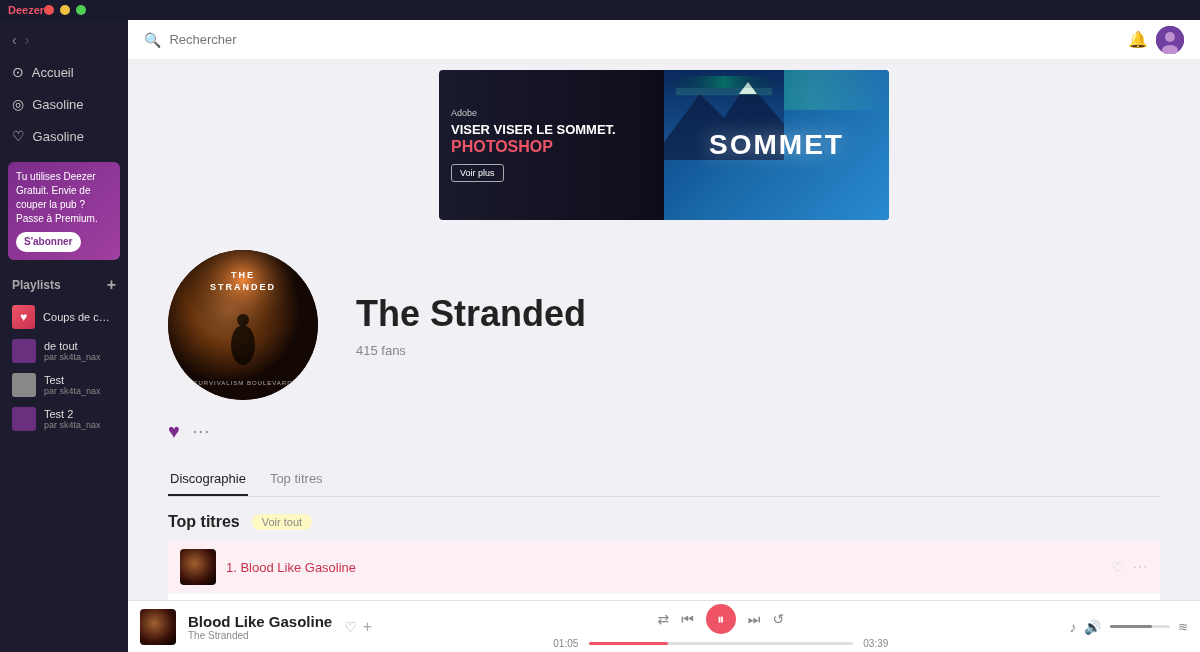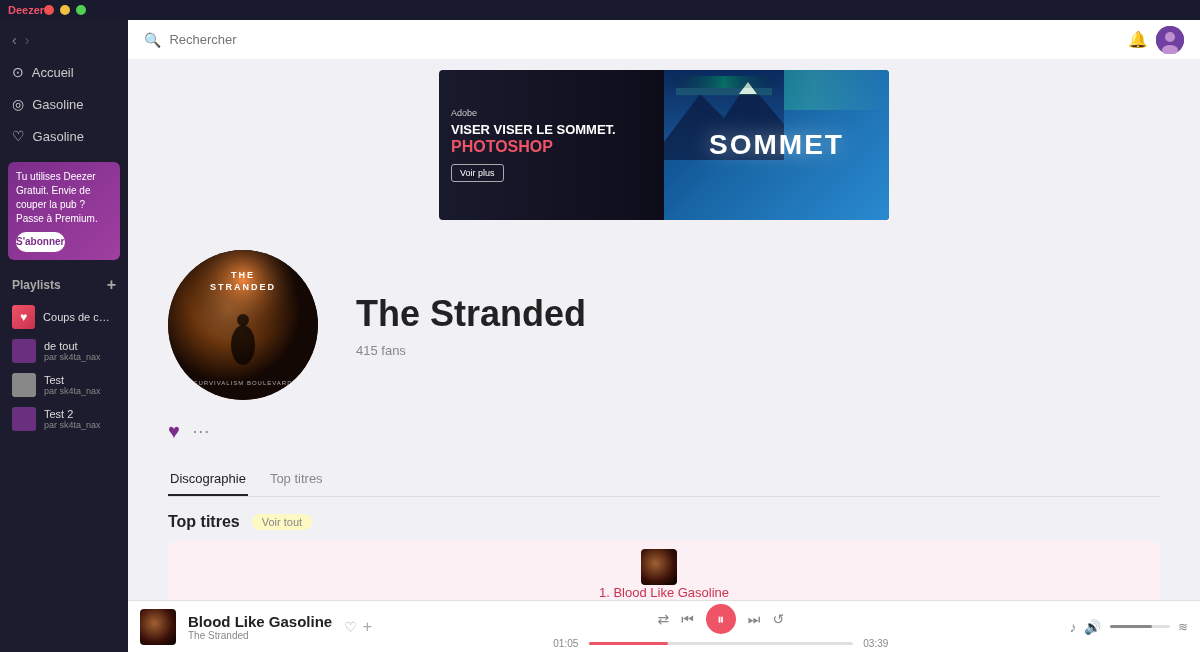--- a/index.html
+++ b/index.html
@@ -68,21 +68,21 @@
       font-size: 10px;
       line-height: 1.4;
     }
     .promo-btn {
       display: inline-block;
       margin-top: 6px;
       background: #fff;
       color: #7b2d8b;
       font-size: 10px;
       font-weight: bold;
-      padding: 3px 0;
+      padding: 3px 8px;
       border-radius: 10px;
       cursor: pointer;
     }
 
     .section-header {
       display: flex;
       align-items: center;
       justify-content: space-between;
       padding: 6px 12px;
       color: #aaa;
@@ -324,21 +324,21 @@
       overflow: hidden;
     }
     .track-row {
       display: flex;
       align-items: center;
       padding: 8px 12px;
       border-bottom: 1px solid #f5f5f5;
       cursor: pointer;
     }
     .track-row:last-child { border-bottom: none; }
-    .track-row.active { background: #fdf0f5; flex-direction: column; }
+    .track-row.active { background: #fdf0f5; }
     .track-num-thumb {
       width: 36px; height: 36px;
       border-radius: 4px;
       background: linear-gradient(135deg, #6030a0, #3a1060);
       margin-right: 10px;
       flex-shrink: 0;
       display: flex;
       align-items: center;
       justify-content: center;
       overflow: hidden;

